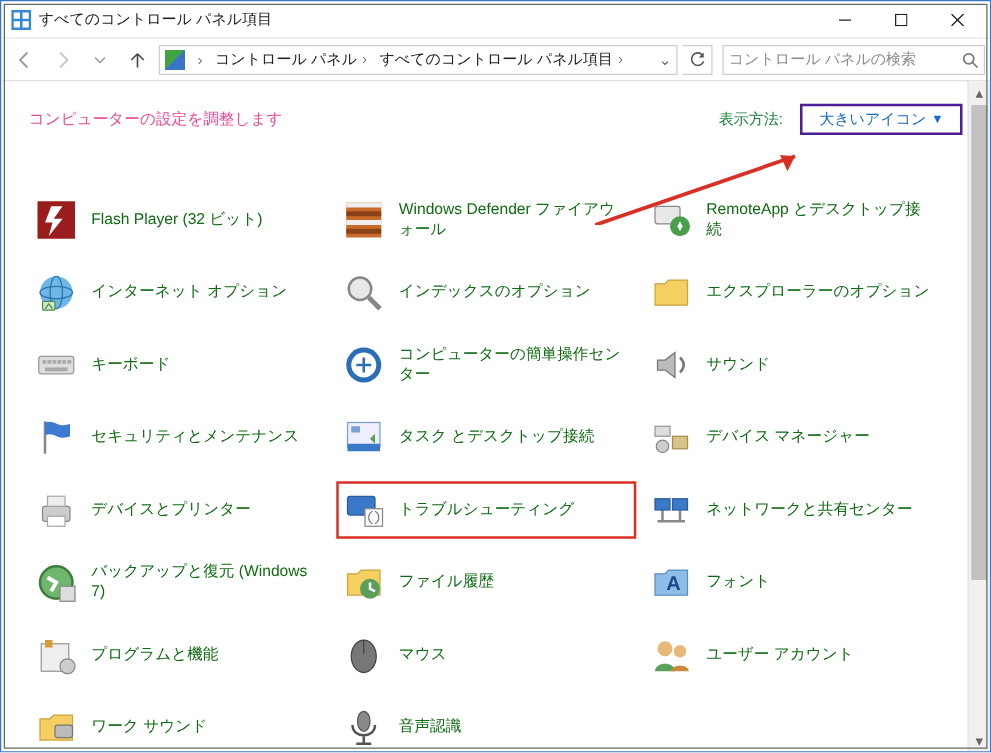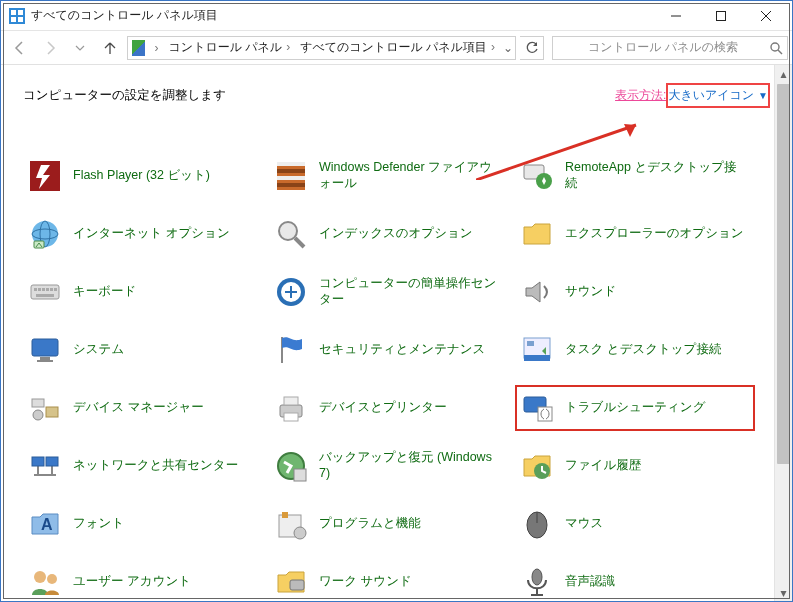--- a/index.html
+++ b/index.html
@@ -12,33 +12,33 @@
   .winbtn { width:45px; height:28px; display:flex; align-items:center; justify-content:center;}
   .navbar { height:34px; display:flex; align-items:center; padding:0 4px 0 6px; gap:4px; border-bottom:1px solid #e1e1e1; box-sizing:border-box;}
   .nav-arrow { width:26px; height:26px; display:flex; align-items:center; justify-content:center; color:#8a8a8a;}
   .nav-arrow.enabled { color:#1a1a1a;}
   .address { flex:1; height:24px; border:1px solid #cfcfcf; display:flex; align-items:center; padding-left:4px; gap:2px; box-sizing:border-box; overflow:hidden;}
   .address .cp-mini { width:16px; height:16px; background:linear-gradient(135deg,#3fa33f 0 50%,#3b74c7 50% 100%);}
   .crumb { padding:0 4px; white-space:nowrap;}
   .crumb .chev { color:#7a7a7a; margin-left:4px;}
   .addr-drop { margin-left:auto; width:18px; text-align:center; color:#666;}
   .refresh { width:24px; height:24px; border:1px solid #cfcfcf; border-left:none; display:flex; align-items:center; justify-content:center; box-sizing:border-box;}
-  .searchbox { width:236px; height:24px; border:1px solid #cfcfcf; margin-left:4px; display:flex; align-items:center; box-sizing:border-box; padding:0 4px; color:#8c8c8c;text-align:center;}
+  .searchbox { width:210px; height:24px; border:1px solid #cfcfcf; margin-left:4px; display:flex; align-items:center; box-sizing:border-box; padding:0 4px; color:#8c8c8c;}
   .searchbox .ph { flex:1; white-space:nowrap; overflow:hidden;}
   .content-wrap { position:absolute; top:64px; left:0; right:0; bottom:0; display:flex;}
   .scrollbar { width:17px; background:#f0f0f0; border-left:1px solid #e3e3e3; display:flex; flex-direction:column;}
   .scrollbar .sb-btn { height:17px; display:flex; align-items:center; justify-content:center; color:#666;}
   .scrollbar .sb-track { flex:1; position:relative;}
   .scrollbar .sb-thumb { position:absolute; left:2px; right:2px; top:2px; height:380px; background:#c2c2c2; border-radius:1px;}
   .content { flex:1; padding:18px 4px 10px 22px; overflow:hidden; position:relative;}
   .header-row { display:flex; align-items:center; margin-bottom:45px;}
-  .header-row .page-title { color:#000000; font-size:12.5px;}
+  .header-row .page-title { color:#ec4899; font-size:12.5px;}
   .header-row .spacer { flex:1;}
-  .view-label { color:#ec4899; margin-right:0;text-decoration:underline;}
-  .view-select { border:2px solid #ef4444; padding:2px 0; display:flex; align-items:center; gap:4px;}
+  .view-label { color:#15803d; margin-right:14px;}
+  .view-select { border:2px solid #4c1d95; padding:2px 13px; display:flex; align-items:center; gap:4px;}
   .view-select span.link { color:#1569c7;}
   .view-select .dd { color:#1569c7; font-size:10px;}
   .arrow-callout { position:absolute; left:475px; top:55px; width:180px; height:60px; pointer-events:none;}
   .grid { display:grid; grid-template-columns:repeat(3, 240px); column-gap:6px; row-gap:12px;}
   .item { display:flex; align-items:center; gap:10px; padding:2px 4px; min-height:42px;}
   .item .icon-slot { width:36px; height:36px; flex:0 0 36px; display:flex; align-items:center; justify-content:center;}
   .item .label { color:#0f6b12; font-size:12.5px; line-height:1.25; max-width:180px;}
   .item.highlight { border:2px solid #d93025; padding:0 2px;}
   svg { display:block;}
 </style>
@@ -231,30 +231,20 @@
               <svg width="34" height="34" viewBox="0 0 34 34">
                 <path d="M6 13 L12 13 L20 7 L20 27 L12 21 L6 21 Z" fill="#bbb" stroke="#777"></path>
                 <path d="M24 11 Q30 17 24 23" fill="none" stroke="#777" stroke-width="2"></path>
               </svg>
             </span>
             <span class="label">サウンド</span>
           </div>
           <div class="item">
             <span class="icon-slot">
               <svg width="34" height="34" viewBox="0 0 34 34">
-                <rect x="4" y="6" width="26" height="17" rx="2" fill="#3a78c8" stroke="#2a5c9a"></rect>
-                <rect x="12" y="24" width="10" height="3" fill="#888"></rect>
-                <rect x="9" y="27" width="16" height="2" fill="#888"></rect>
-              </svg>
-            </span>
-            <span class="label">システム</span>
-          </div>
-          <div class="item">
-            <span class="icon-slot">
-              <svg width="34" height="34" viewBox="0 0 34 34">
                 <line x1="8" y1="4" x2="8" y2="30" stroke="#888" stroke-width="2"></line>
                 <path d="M8 5 C16 2 18 10 28 6 L28 16 C18 20 16 12 8 15 Z" fill="#3b7bd1"></path>
               </svg>
             </span>
             <span class="label">セキュリティとメンテナンス</span>
           </div>
           <div class="item">
             <span class="icon-slot">
               <svg width="34" height="34" viewBox="0 0 34 34">
                 <rect x="4" y="5" width="26" height="20" fill="#eef" stroke="#7aa0d0"></rect>

